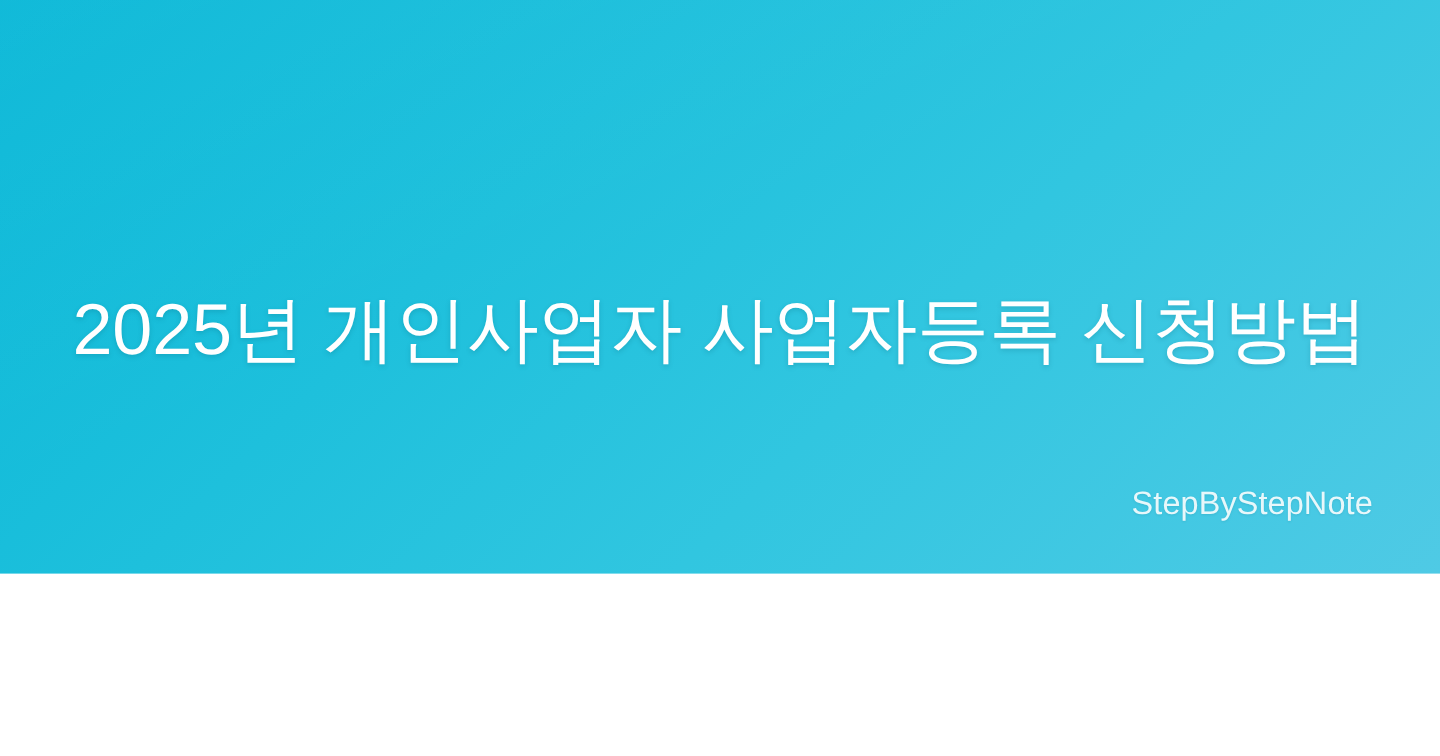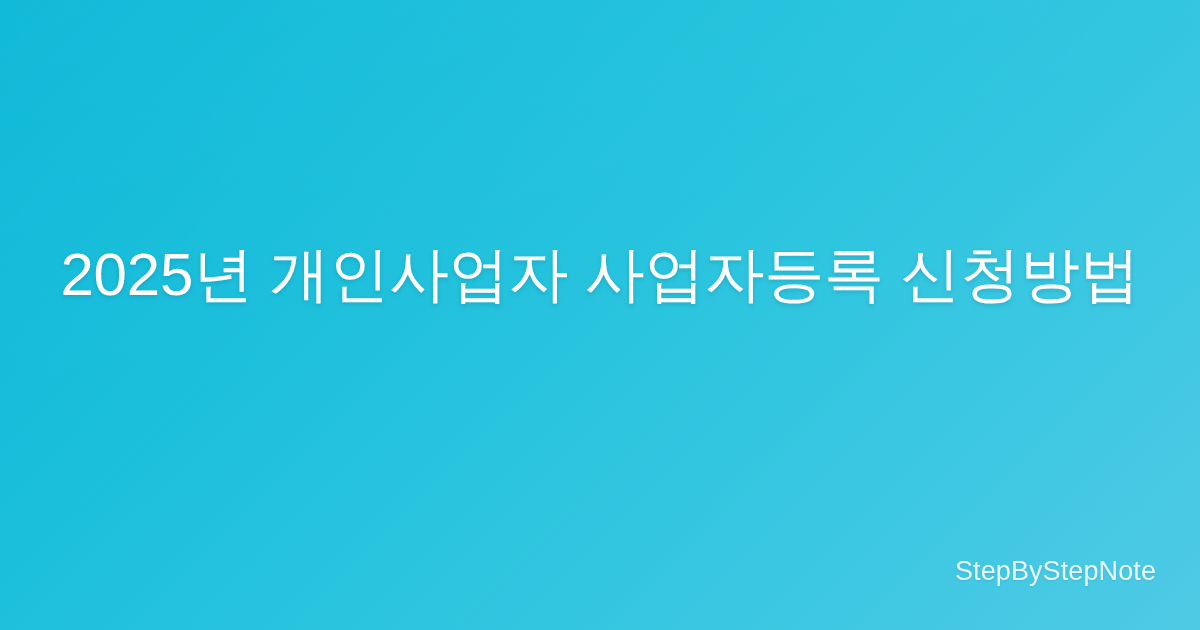--- a/index.html
+++ b/index.html
@@ -11,21 +11,21 @@
   body {
     width: 1200px;
     height: 630px;
     overflow: hidden;
     font-family: "Liberation Sans", "DejaVu Sans", sans-serif;
   }
 
   .card {
     position: relative;
     width: 1200px;
-    height: 630px;
+    height: 478px;
     box-sizing: border-box;
     background: linear-gradient(135deg, #07b7d7 0%, #1ec0dc 35%, #31c6e0 62%, #4fcae5 100%);
     overflow: hidden;
   }
 
   
   .sheen {
     position: absolute;
     inset: 0;
     background: linear-gradient(160deg, rgba(255,255,255,0.045) 0%, rgba(255,255,255,0.0) 45%);
@@ -53,21 +53,21 @@
     font-size: 60px;
     line-height: 86px;
     font-weight: 400;
     letter-spacing: -0.2px;
     white-space: nowrap;
     text-shadow: 0 2px 4px rgba(0, 90, 110, 0.22);
   }
 
   .watermark {
     position: absolute;
-    right: 44px;
+    right: 56px;
     bottom: 44px;
     color: rgba(255, 255, 255, 0.88);
     font-size: 27px;
     line-height: 30px;
     font-weight: 400;
     letter-spacing: 0.1px;
     white-space: nowrap;
     text-shadow: 0 1px 2px rgba(0, 90, 110, 0.14);
   }
 </style>

